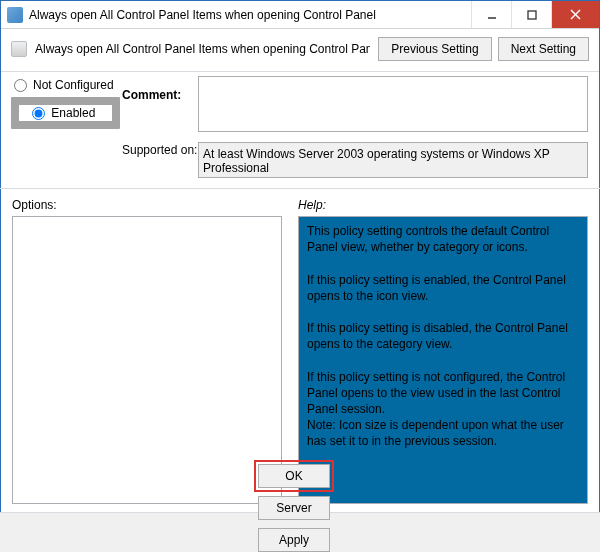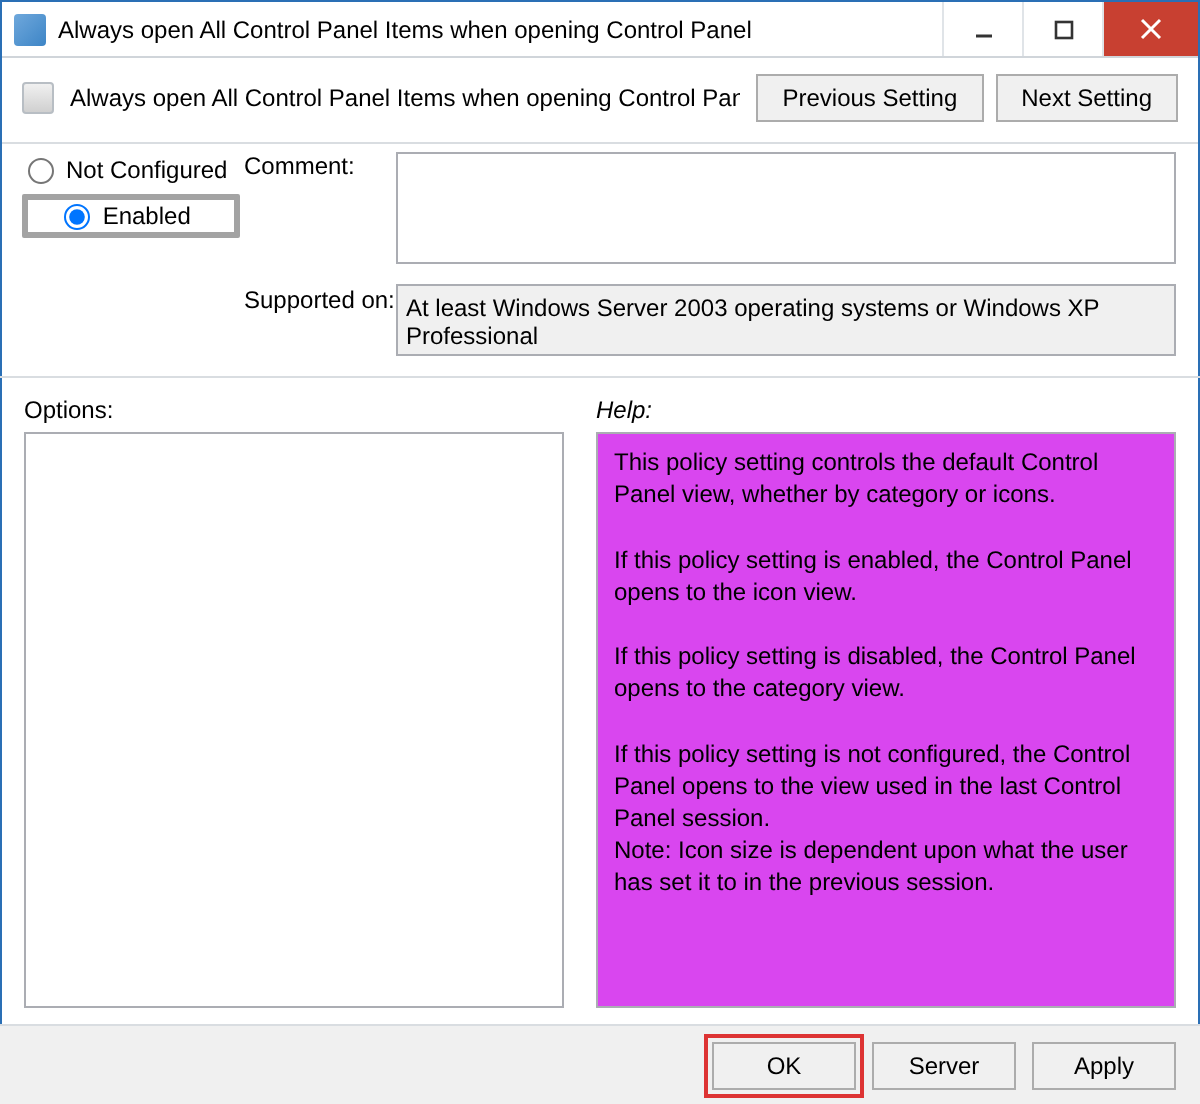--- a/index.html
+++ b/index.html
@@ -93,32 +93,32 @@
     gap: 8px;
   }
   .radio-row {
     display: flex;
     align-items: center;
     gap: 6px;
     justify-content: center;
   }
   .radio-row input { margin: 0; }
   .highlight-red {
-    border: 3px solid #a3a3a3;
+    border: 8px solid #a3a3a3;
     padding: 1px 4px 1px 1px;
     margin: -3px -6px -3px -3px;
     border-radius: 1px;
   }
 
   
   .label-col {
     position: absolute;
     left: 122px;
   }
-  .comment-label { top: 76px; }
+  .comment-label { top: 88px; font-weight: bold; }
   .supported-label { top: 143px; }
   .textarea-box {
     position: absolute;
     left: 198px;
     right: 12px;
     background: #fff;
     border: 1px solid #abadb3;
     padding: 4px;
     font: inherit;
     resize: none;
@@ -154,40 +154,41 @@
     bottom: 48px;
     background: #fff;
     border: 1px solid #abadb3;
     padding: 4px;
     overflow-y: auto;
   }
   .help-box {
     position: absolute;
     left: 298px; right: 12px;
     top: 216px; bottom: 48px;
-    background: #d946ef;
+    background: #0369a1;
     border: 1px solid #abadb3;
     padding: 6px 8px;
     overflow-y: scroll;
     white-space: pre-wrap;
     line-height: 1.35;
   }
 
   
   .bottom-bar {
     position: absolute;
     left: 0; right: 0; bottom: 0;
     height: 40px;
     border-top: 1px solid #d9dde1;
     display: flex;
     justify-content: flex-end;
     align-items: center;
     padding-right: 12px;
     gap: 8px;
     background: #f0f0f0;
+    flex-direction: column;
   }
   button.prim {
     font: inherit;
     padding: 4px 0;
     width: 72px;
     background: #f0f0f0;
     border: 1px solid #acacac;
   }
   .ok-highlight {
     outline: 2px solid #d33;

